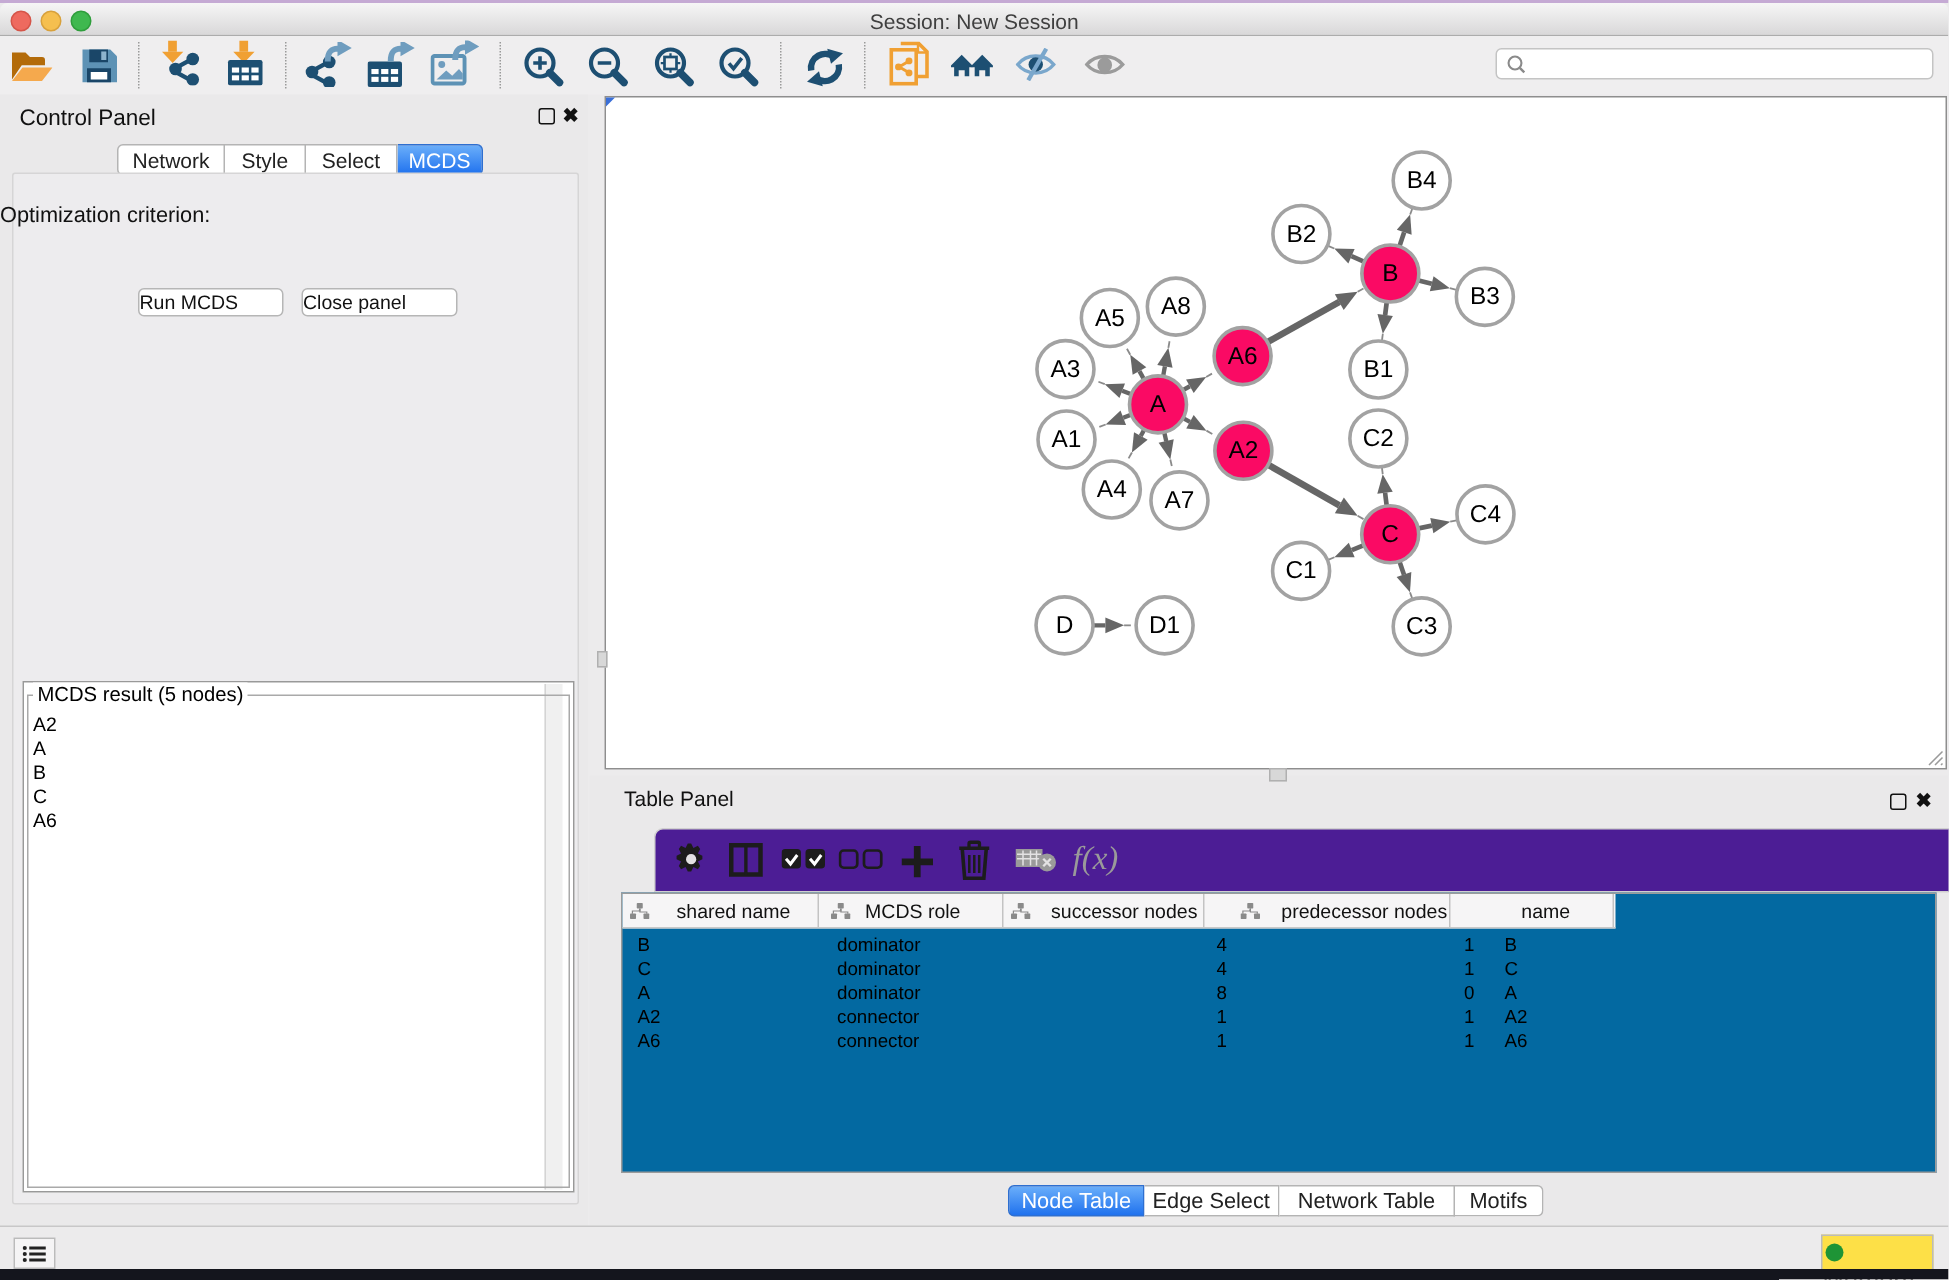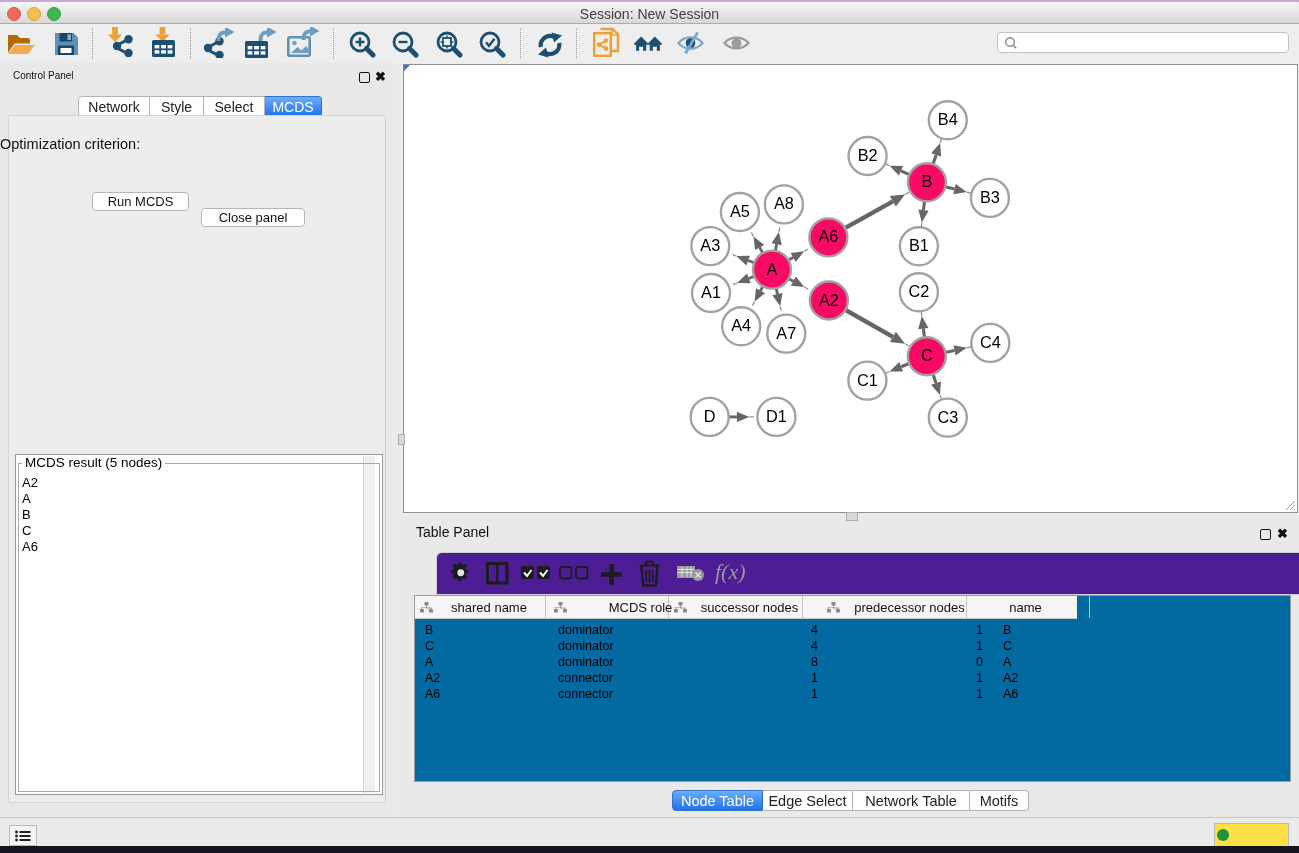--- a/index.html
+++ b/index.html
@@ -14,37 +14,37 @@
   .tl{position:absolute;top:5px;width:12px;height:12px;border-radius:50%;}
   #title-text{position:absolute;top:3.5px;left:0;width:100%;text-align:center;
     font-size:14px;color:#3f3f3f;}
   
   #toolbar{left:0;top:24px;width:1299px;height:39px;background:#efeeef;}
   .tsep{position:absolute;top:4px;height:31px;width:0;border-left:1px dotted #9a9a9a;}
   #searchbox{position:absolute;left:997px;top:8px;width:290px;height:19px;
     background:#fff;border:1px solid #c4c4c4;border-radius:4px;}
   
   #cpanel{left:0;top:63px;width:392px;height:754px;background:#eae9ea;}
-  #cp-title{position:absolute;left:13px;top:7px;font-size:10px;color:#111;}
+  #cp-title{position:absolute;left:13px;top:7px;font-size:15px;color:#111;}
   #cp-tabs{position:absolute;left:78px;top:33px;height:19px;display:flex;font-size:14px;}
   .tab{background:#ffffff;border:1px solid #b4b4b4;border-left:none;color:#222;
        padding:0 0;display:flex;align-items:center;justify-content:center;height:19px;}
   .tab.first{border-left:1px solid #b4b4b4;border-radius:4px 0 0 4px;}
   .tab.last{border-radius:0 4px 4px 0;}
   .tab.sel{background:linear-gradient(#6aaefa,#2072ee);color:#fff;border-color:#2e6fd0;}
   #cp-inner{position:absolute;left:8px;top:52px;width:376px;height:686px;
      background:#edecee;border:1px solid #d6d5d6;border-radius:2px;}
   #opt-label{position:absolute;left:0;top:73px;width:392px;text-align:left;font-size:14.5px;color:#111;}
   #cp-select{position:absolute;left:43px;top:95px;width:312px;height:19px;background:#fff;
      border:1px solid #b6b6b6;border-radius:4px;}
   #cp-select .txt{position:absolute;left:12px;top:1px;font-size:14.3px;color:#111;}
   #cp-select .spin{position:absolute;right:-1px;top:-1px;width:16px;height:19px;
      background:linear-gradient(#6db1fb,#1c6fee);border-radius:0 4px 4px 0;}
   .btn{position:absolute;height:17px;background:#fff;border:1px solid #b6b6b6;border-radius:4px;
-       font-size:13px;color:#111;text-align:center;line-height:17px;}
+       font-size:13px;color:#111;line-height:17px;}
   
   #result-box{position:absolute;left:15px;top:391px;width:366px;height:339px;background:#fff;
      border:1px solid #999;}
   #result-fs{position:absolute;left:2px;top:8px;width:360px;height:327px;
      border:1px solid #a9a9a9;}
   #result-legend{position:absolute;left:3px;top:-9px;background:#fff;padding:0 3px;font-size:13.5px;}
   .ritem{position:absolute;left:6px;font-size:13px;color:#000;}
   
   #netwin{left:403px;top:64px;width:895px;height:449px;background:#fff;
      border:1px solid #8e8e8e;box-sizing:border-box;}
@@ -242,21 +242,21 @@
 <div class="abs" style="left:375px;top:6px;font-size:13px;font-weight:bold;color:#111;">✖</div>
   <div id="cp-tabs">
     <div class="tab first" style="width:70px;">Network</div>
     <div class="tab" style="width:53px;">Style</div>
     <div class="tab" style="width:60px;">Select</div>
     <div class="tab sel last" style="width:56px;">MCDS</div>
   </div>
   <div id="cp-inner"></div>
   <div id="opt-label">Optimization criterion:</div>
   <div class="btn" style="left:92px;top:129px;width:95px;">Run MCDS</div>
-  <div class="btn" style="left:201px;top:129px;width:102px;margin-top:16px;">Close panel</div>
+  <div class="btn" style="left:201px;top:129px;width:102px;">Close panel</div>
   <div id="result-box">
     <div class="abs" style="left:347px;top:1px;width:11px;height:337px;background:#f0f0f0;border-left:1px solid #d4d4d4;"></div>
     <div id="result-fs">
         <span id="result-legend">MCDS result (5 nodes)</span>
       </div>
     <div class="ritem" style="top:19.5px;">A2</div>
     <div class="ritem" style="top:35.5px;">A</div>
     <div class="ritem" style="top:51.5px;">B</div>
     <div class="ritem" style="top:67.5px;">C</div>
     <div class="ritem" style="top:83.5px;">A6</div>
@@ -443,21 +443,21 @@
 <div class="thcell" style="left:130px;width:123px;">
           <svg width="13" height="11" viewBox="0 0 13 11" style="position:absolute;left:9px;top:6px;">
             <g fill="#8a8a8a">
               <rect x="4.5" y="0" width="4" height="3.6" rx="0.5"></rect>
               <rect x="0" y="7" width="4" height="3.6" rx="0.5"></rect>
               <rect x="9" y="7" width="4" height="3.6" rx="0.5"></rect>
               <path d="M6.2 3.6h0.8v2H2v1.6H1.2V5h4.6z"></path>
               <path d="M6.2 3.6h0.8v2h4.6v1.6h-0.8V6.4H6.2z"></path>
             </g>
           </svg>
-          <div class="thtxt" style="left:2px;padding-left:32px;">MCDS role</div>
+          <div class="thtxt" style="left:2px;">MCDS role</div>
         </div>
 <div class="thcell" style="left:254px;width:133px;">
           <svg width="13" height="11" viewBox="0 0 13 11" style="position:absolute;left:5px;top:6px;">
             <g fill="#8a8a8a">
               <rect x="4.5" y="0" width="4" height="3.6" rx="0.5"></rect>
               <rect x="0" y="7" width="4" height="3.6" rx="0.5"></rect>
               <rect x="9" y="7" width="4" height="3.6" rx="0.5"></rect>
               <path d="M6.2 3.6h0.8v2H2v1.6H1.2V5h4.6z"></path>
               <path d="M6.2 3.6h0.8v2h4.6v1.6h-0.8V6.4H6.2z"></path>
             </g>
@@ -469,21 +469,21 @@
             <g fill="#8a8a8a">
               <rect x="4.5" y="0" width="4" height="3.6" rx="0.5"></rect>
               <rect x="0" y="7" width="4" height="3.6" rx="0.5"></rect>
               <rect x="9" y="7" width="4" height="3.6" rx="0.5"></rect>
               <path d="M6.2 3.6h0.8v2H2v1.6H1.2V5h4.6z"></path>
               <path d="M6.2 3.6h0.8v2h4.6v1.6h-0.8V6.4H6.2z"></path>
             </g>
           </svg>
           <div class="thtxt" style="left:26px;">predecessor nodes</div>
         </div>
-<div class="thcell" style="left:527px;width:109px;padding-left:38px;">
+<div class="thcell" style="left:551px;width:109px;">
           <div class="thtxt" style="left:10px;">name</div>
         </div>
 </div>
     <div id="tp-rows">
 <div class="trow" style="left:10px;top:27px;">B</div>
 <div class="trow" style="left:143px;top:27px;">dominator</div>
 <div class="trow" style="left:300px;top:27px;width:103px;text-align:right;">4</div>
 <div class="trow" style="left:460px;top:27px;width:108px;text-align:right;">1</div>
 <div class="trow" style="left:588px;top:27px;">B</div>
 <div class="trow" style="left:10px;top:43px;">C</div>

